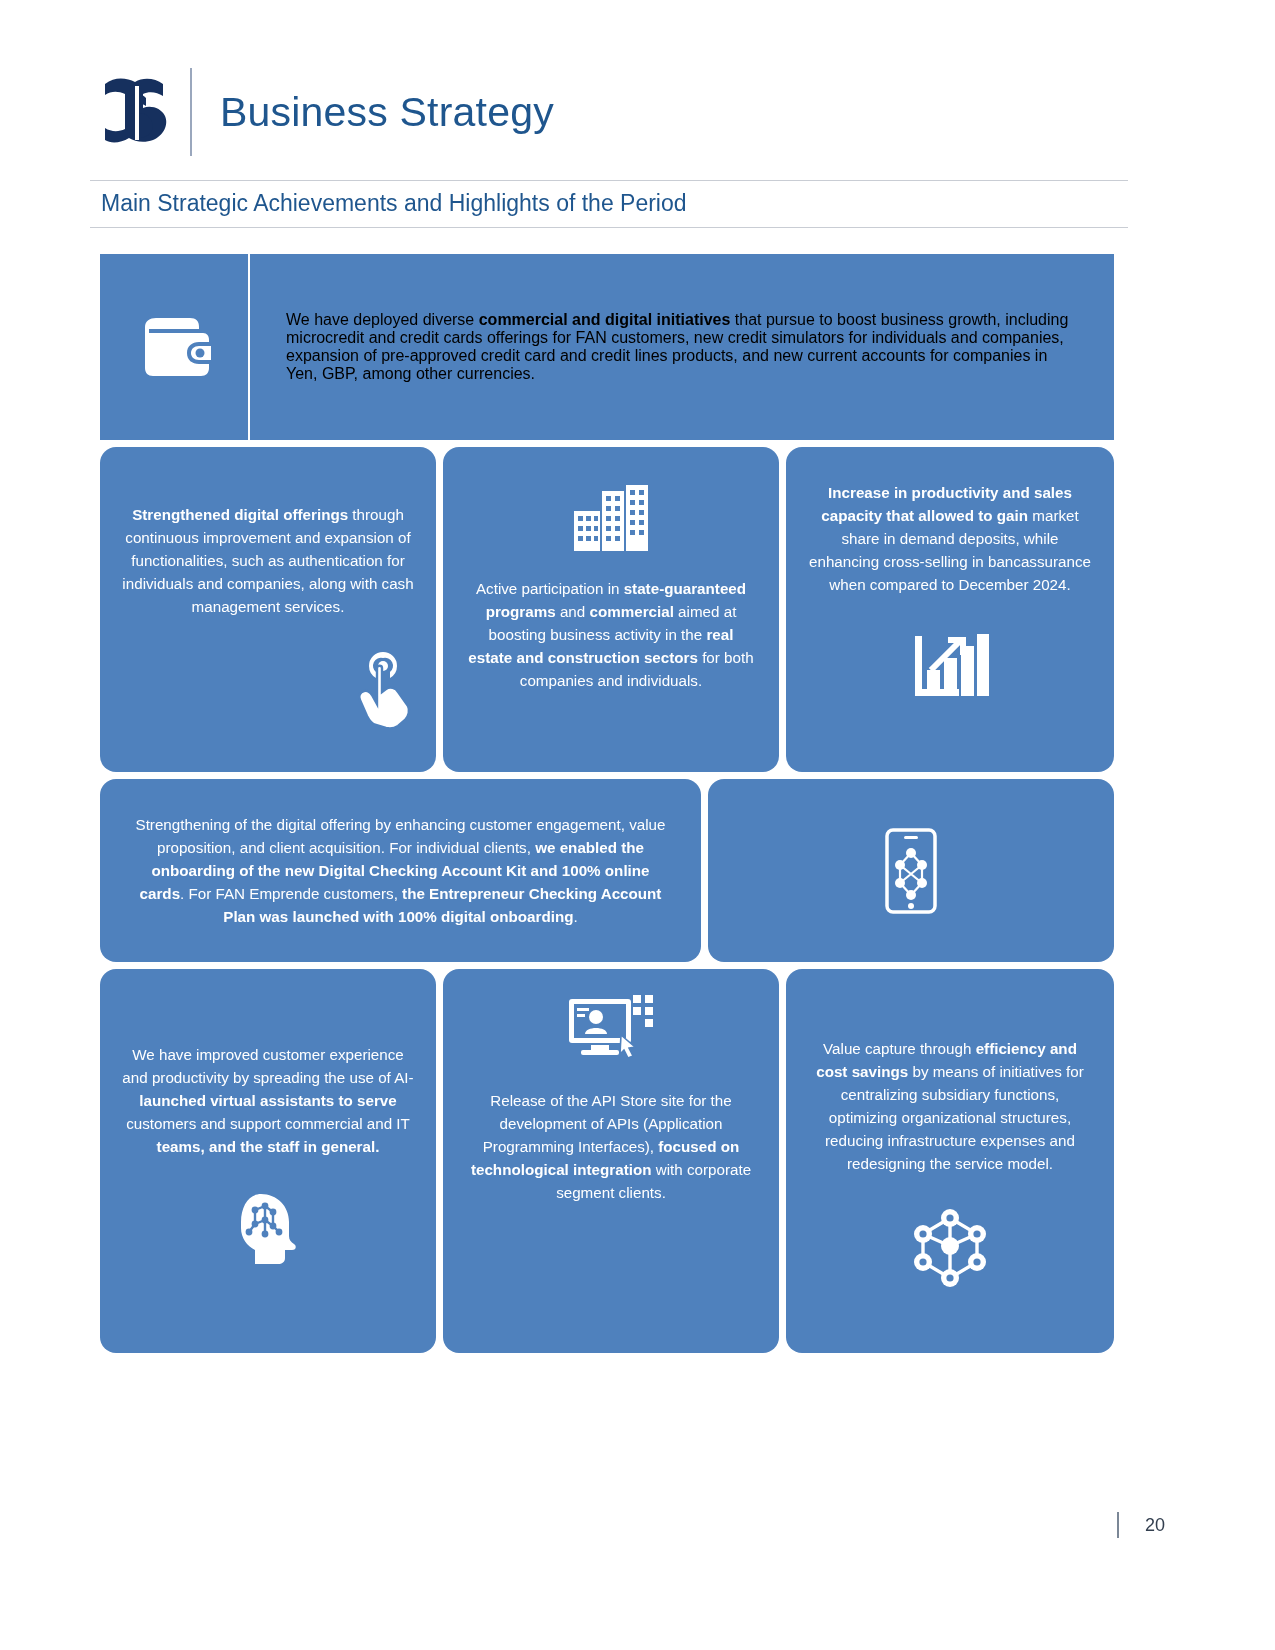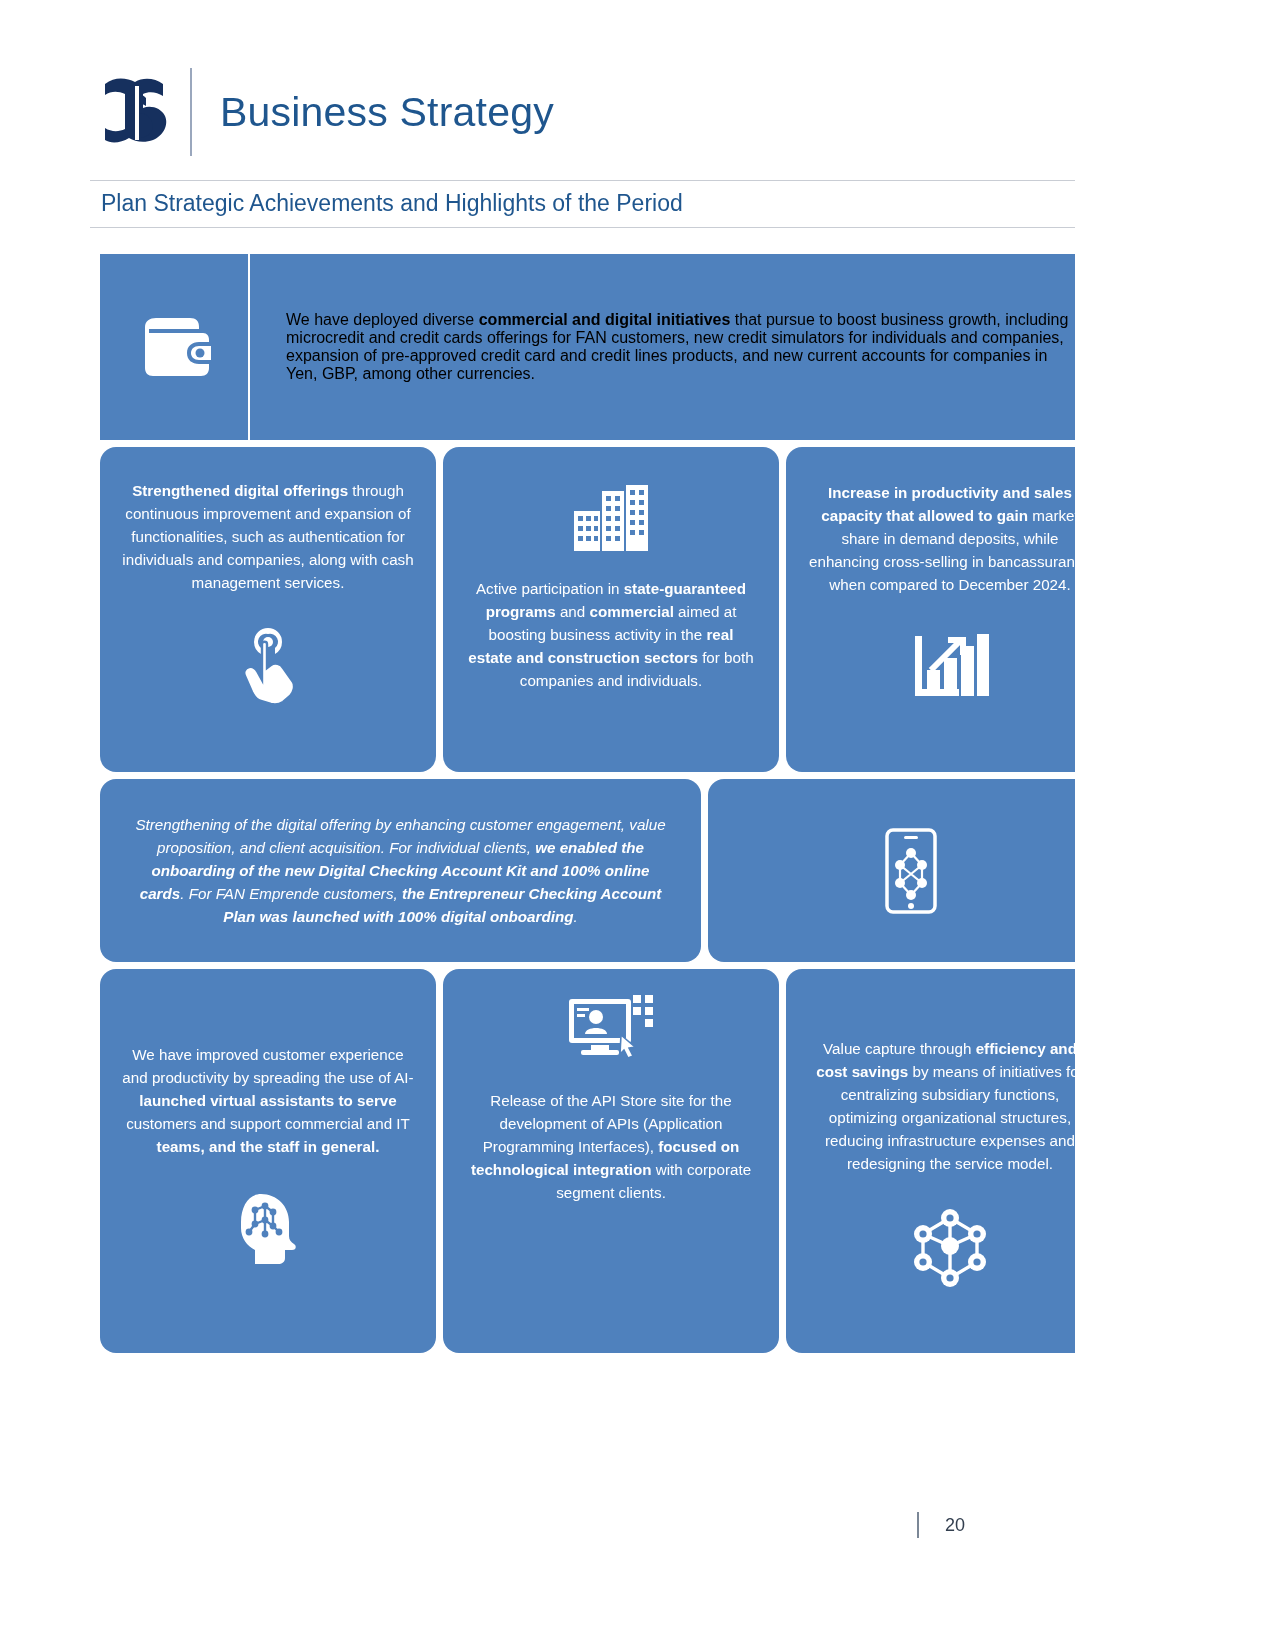--- a/index.html
+++ b/index.html
@@ -1,21 +1,21 @@
 <!DOCTYPE html>
 <html><head>
 <meta charset="utf-8">
 <style>
   * { box-sizing: border-box; margin: 0; padding: 0; }
   html, body {
     width: 1275px; height: 1650px;
     background: #ffffff;
     font-family: "Liberation Sans", sans-serif;
   }
-  .page { position: relative; width: 1075px; height: 1650px; background: #fff; overflow: hidden; }
+  .page { position: relative; width: 1275px; height: 1650px; background: #fff; overflow: hidden; }
 
   
   .header { position: absolute; left: 100px; top: 62px; display: flex; align-items: center; height: 100px; }
   .logo-mark {
     width: 78px; height: 82px;
     display: flex; align-items: center; justify-content: center;
     color: #16305e;
   }
   .logo-divider { width: 2px; height: 88px; background: #9aa7bd; margin: 0 28px 0 12px; }
   .header-title {
@@ -58,27 +58,27 @@
   .icon svg { display: block; fill: #ffffff; }
 
   
   .r1 { height: 186px; }
   .r1 .icon-cell { flex: 0 0 148px; background: #4f81bd; display: flex; align-items: center; justify-content: center; }
   .r1 .sep { flex: 0 0 2px; background: #ffffff; }
   .r1 .text-cell { flex: 1 1 auto; background: #4f81bd; display: flex; align-items: center; justify-content: center; padding: 14px 36px; }
 
   
   .r2 { height: 325px; }
-  .r2 .c1 { flex: 0 0 336px; justify-content: flex-start; padding-top: 32px; }
+  .r2 .c1 { flex: 0 0 336px; justify-content: flex-start; padding-top: 56px; align-items: flex-end; }
   .r2 .c2 { flex: 0 0 336px; justify-content: flex-start; padding-top: 30px; }
   .r2 .c3 { flex: 1 1 auto; justify-content: flex-start; padding-top: 34px; }
 
   
   .r3 { height: 183px; }
-  .r3 .c1 { flex: 0 0 601px; justify-content: center; padding: 10px 30px; font-style: italic; }
+  .r3 .c1 { flex: 0 0 601px; justify-content: center; padding: 10px 30px; }
   .r3 .c2 { flex: 1 1 auto; justify-content: center; }
 
   
   .r4 { height: 384px; }
   .r4 .c1 { flex: 0 0 336px; justify-content: flex-start; padding-top: 74px; }
   .r4 .c2 { flex: 0 0 336px; justify-content: flex-start; padding-top: 22px; }
   .r4 .c3 { flex: 1 1 auto; justify-content: flex-start; padding-top: 68px; }
   .spacer-20 { height: 24px; }
   .spacer-28 { height: 30px; }
 
@@ -100,21 +100,21 @@
         <path d="M30 42 C38 39, 48 42, 51 50 C54 58, 48 65, 40 66 C36 66.5, 32 65, 30 63 Z" fill="#16305e"></path>
         <rect x="34" y="14" width="4" height="54" fill="#ffffff"></rect>
       </svg>
     </div>
     <div class="logo-divider"></div>
     <div class="header-title">Business Strategy</div>
   </div>
 
   <div class="section-band">
     <div class="section-rule"></div>
-    <div class="section-title">Plan Strategic Achievements and Highlights of the Period</div>
+    <div class="section-title">Main Strategic Achievements and Highlights of the Period</div>
     <div class="section-rule"></div>
   </div>
 
   <div class="grid">
 
     <div class="row r1">
       <div class="icon-cell">
         <span class="icon">
           <svg width="74" height="68" viewBox="0 0 74 68" aria-hidden="true">
             <path d="M8 14 C8 8, 13 5, 19 5 L53 5 C59 5, 62 8, 62 14 L62 16 L12 16 L12 20 L66 20 C70 20, 72 23, 72 27 L72 29 L62 29 C55 29, 50 33, 50 40 C50 47, 55 51, 62 51 L72 51 L72 55 C72 60, 69 63, 64 63 L16 63 C11 63, 8 60, 8 55 Z" fill="#ffffff"></path>

